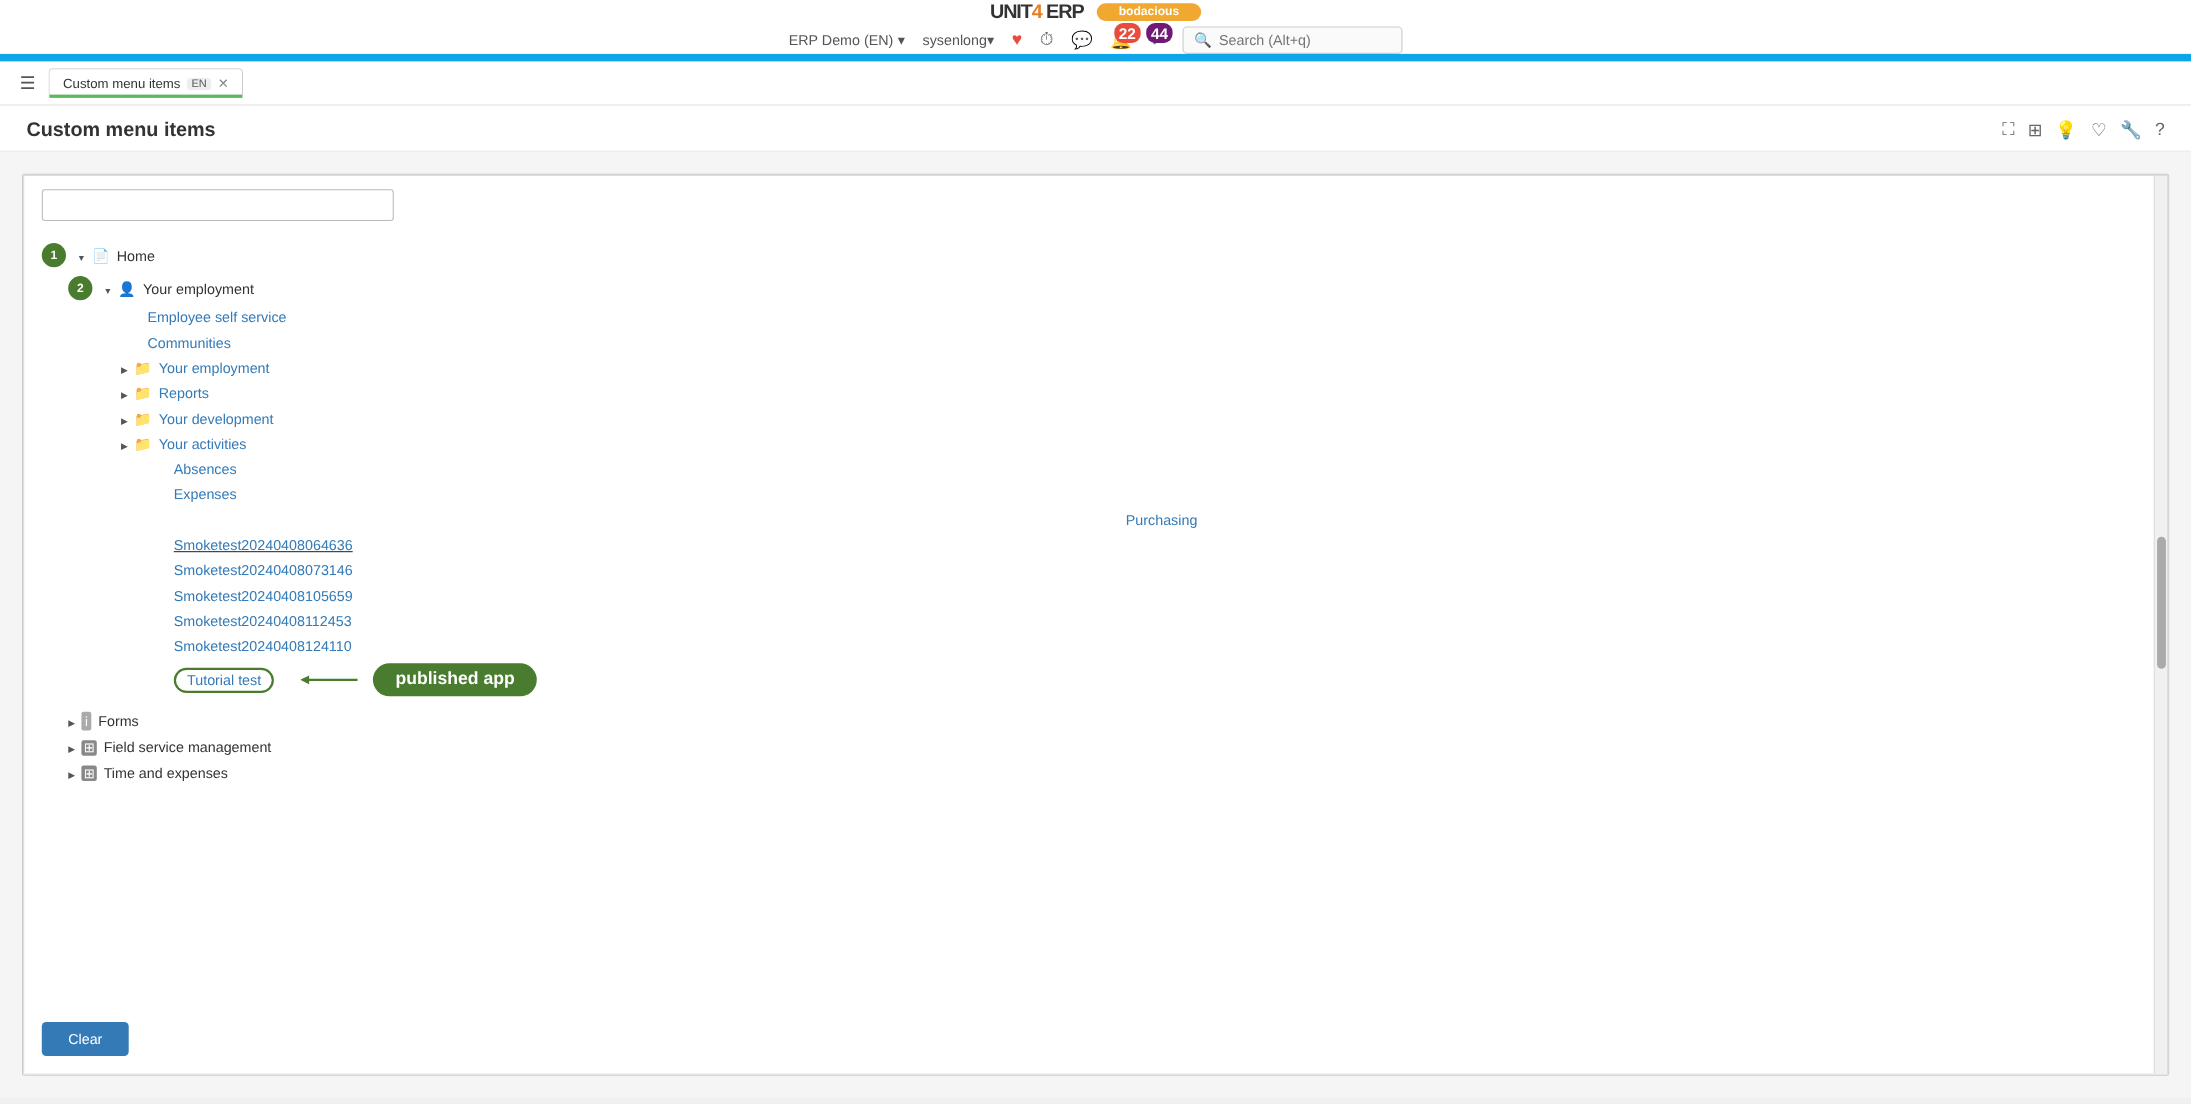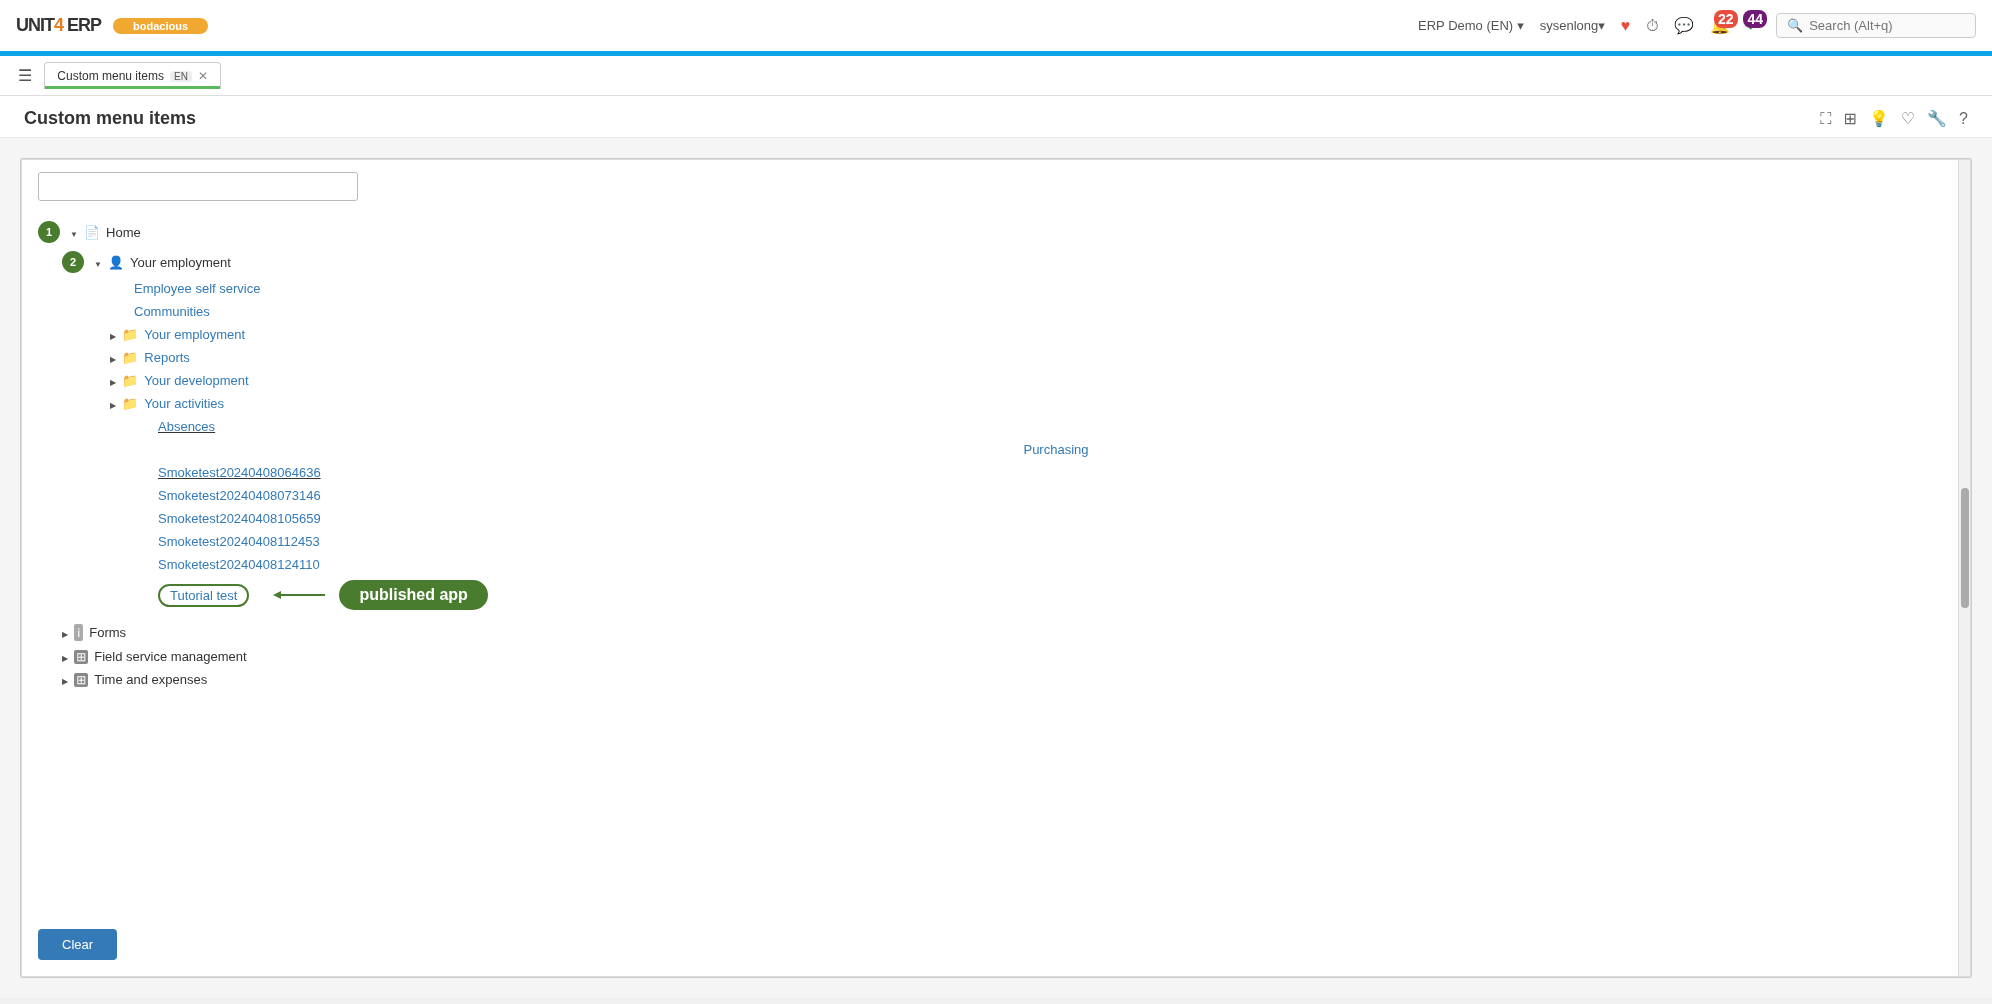--- a/index.html
+++ b/index.html
@@ -5,22 +5,23 @@
     * { margin: 0; padding: 0; box-sizing: border-box; }
     body { font-family: 'Segoe UI', Arial, sans-serif; font-size: 13px; background: #f0f0f0; color: #333; width: 1992px; height: 1004px; overflow: hidden; }
 
     
     .topbar {
       height: 56px;
       background: #fff;
       display: flex;
       align-items: center;
       padding: 0 16px;
-      border-bottom: 5px solid #0ea5e9;
+      border-bottom: 7px solid #0ea5e9;
       justify-content: space-between;
+      flex-direction: column;
     }
     .topbar-left { display: flex; align-items: center; gap: 12px; }
     .logo { font-size: 18px; font-weight: 700; color: #333; letter-spacing: -1px; }
     .logo span { color: #e67e22; }
     .badge-bodacious {
       background: #f0a830;
       color: #fff;
       font-size: 11px;
       padding: 2px 20px;
       border-radius: 10px;
@@ -322,24 +323,27 @@
           <span>📁</span>
           <span class="tree-label">Your development</span>
         </div>
 
         <div style="display:flex; align-items:center; gap:6px; padding: 4px 0 4px 72px;">
           <span class="caret-right"></span>
           <span>📁</span>
           <span class="tree-label">Your activities</span>
         </div>
 
-        <div style="padding: 4px 0 4px 120px; text-decoration: underline;">
+        <div style="padding: 4px 0 4px 120px;">
           <span class="tree-label">Absences</span>
         </div>
 
+        <div style="padding: 4px 0 4px 120px;">
+          <span class="tree-label">Expenses</span>
+        </div>
 
         <div style="padding: 4px 0 4px 120px; text-align: center;">
           <span class="tree-label">Purchasing</span>
         </div>
 
         <div style="padding: 4px 0 4px 120px; text-decoration: underline;">
           <span class="tree-label">Smoketest20240408064636</span>
         </div>
         <div style="padding: 4px 0 4px 120px;">
           <span class="tree-label">Smoketest20240408073146</span>

